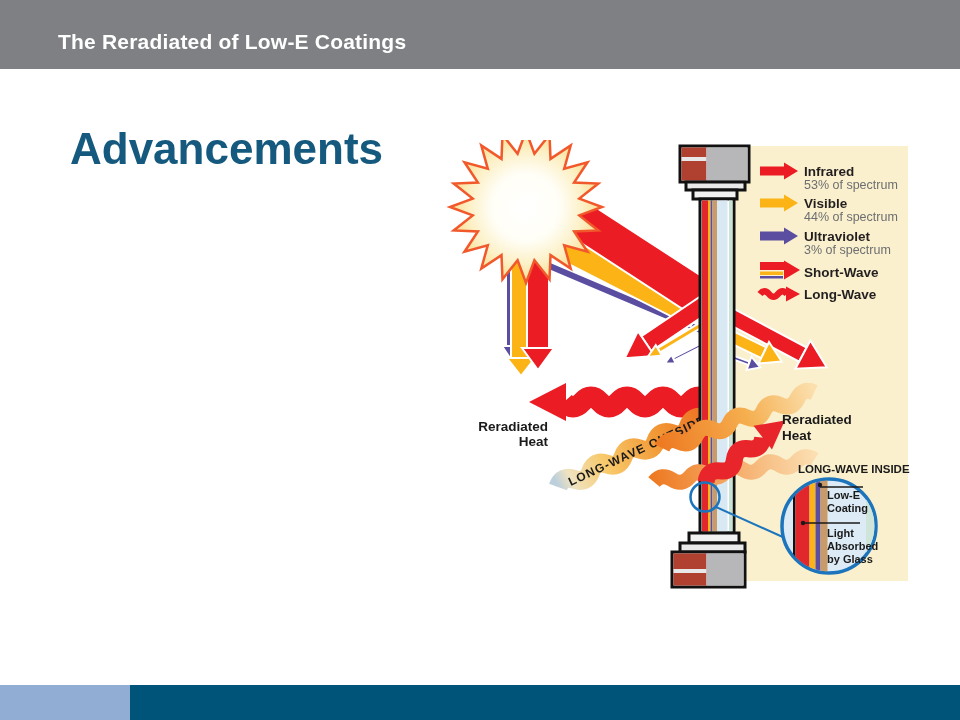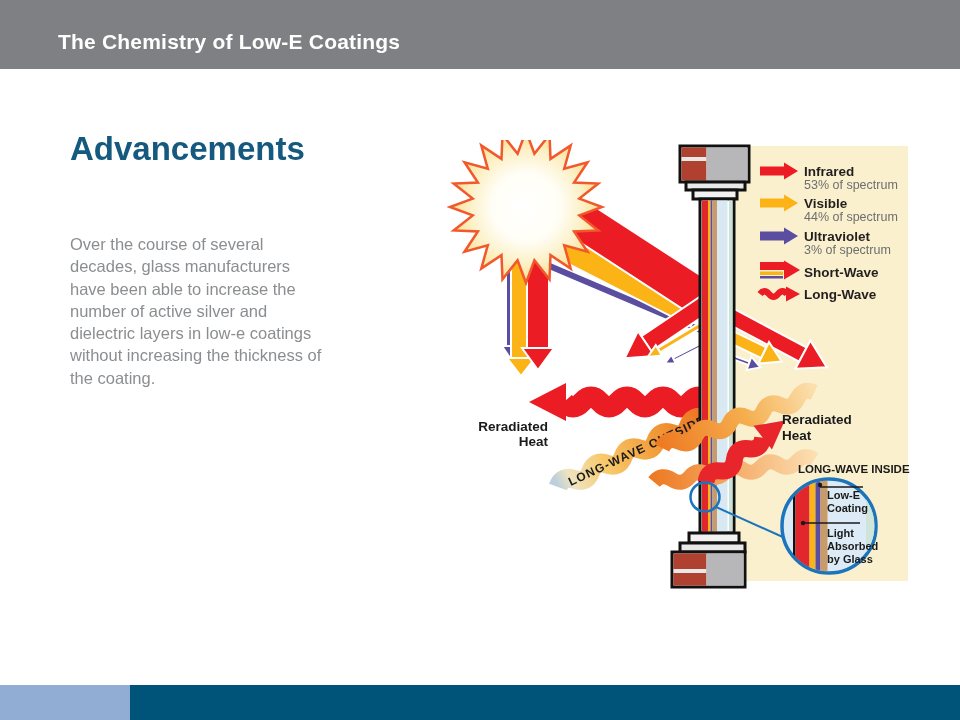--- a/index.html
+++ b/index.html
@@ -13,21 +13,21 @@
     position:absolute;left:0;top:0;width:960px;height:69px;
     background:#7F8083;
   }
   .header-title{
     position:absolute;left:58px;top:30px;
     color:#ffffff;font-size:21px;font-weight:bold;letter-spacing:.2px;
   }
   
   .slide-title{
     position:absolute;left:70px;top:127px;
-    color:#15597E;font-size:33px;font-weight:bold;line-height:44px;
+    color:#15597E;font-size:44px;font-weight:bold;line-height:44px;
   }
   .slide-title span{display:block;}
   .body-copy{
     position:absolute;left:70px;top:233px;width:330px;
     color:#8B8E91;font-size:16.5px;line-height:22.3px;
   }
   .para{margin:0 0 15px 0;white-space:pre-line;}
   
   .footer-left{
     position:absolute;left:0;top:685px;width:130px;height:35px;
@@ -45,34 +45,27 @@
   .lg-label{font-size:13.5px;font-weight:bold;fill:#231F20;}
   .lg-sub{font-size:12.5px;fill:#6D6E71;}
   .d-label{font-size:13.5px;font-weight:bold;fill:#1A1A1A;}
   .d-small{font-size:11px;font-weight:bold;fill:#1A1A1A;}
   .lw-text{font-size:12px;font-weight:bold;fill:#1A1A1A;letter-spacing:1.2px;}
 </style>
 </head>
 <body>
 
 <div class="header">
-  <div class="header-title">The Chemistry of Low-E Coatings</div>
+  <div class="header-title">The Reradiated of Low-E Coatings</div>
 </div>
 
 <div class="slide-title">
   <span>Advancements</span>
 </div>
 <div class="body-copy">
-  <p class="para">Over the course of several
-decades, glass manufacturers
-have been able to increase the
-number of active silver and
-dielectric layers in low-e coatings
-without increasing the thickness of
-the coating.</p>
 </div>
 
 <div class="footer-left"></div>
 <div class="footer-right"></div>
 
 <div class="diagram">
 <svg width="470" height="455" viewBox="430 140 470 455">
   <defs>
     <radialGradient id="sunGrad" cx="50%" cy="50%" r="50%">
       <stop offset="0%" stop-color="#FFFFFF"></stop>

